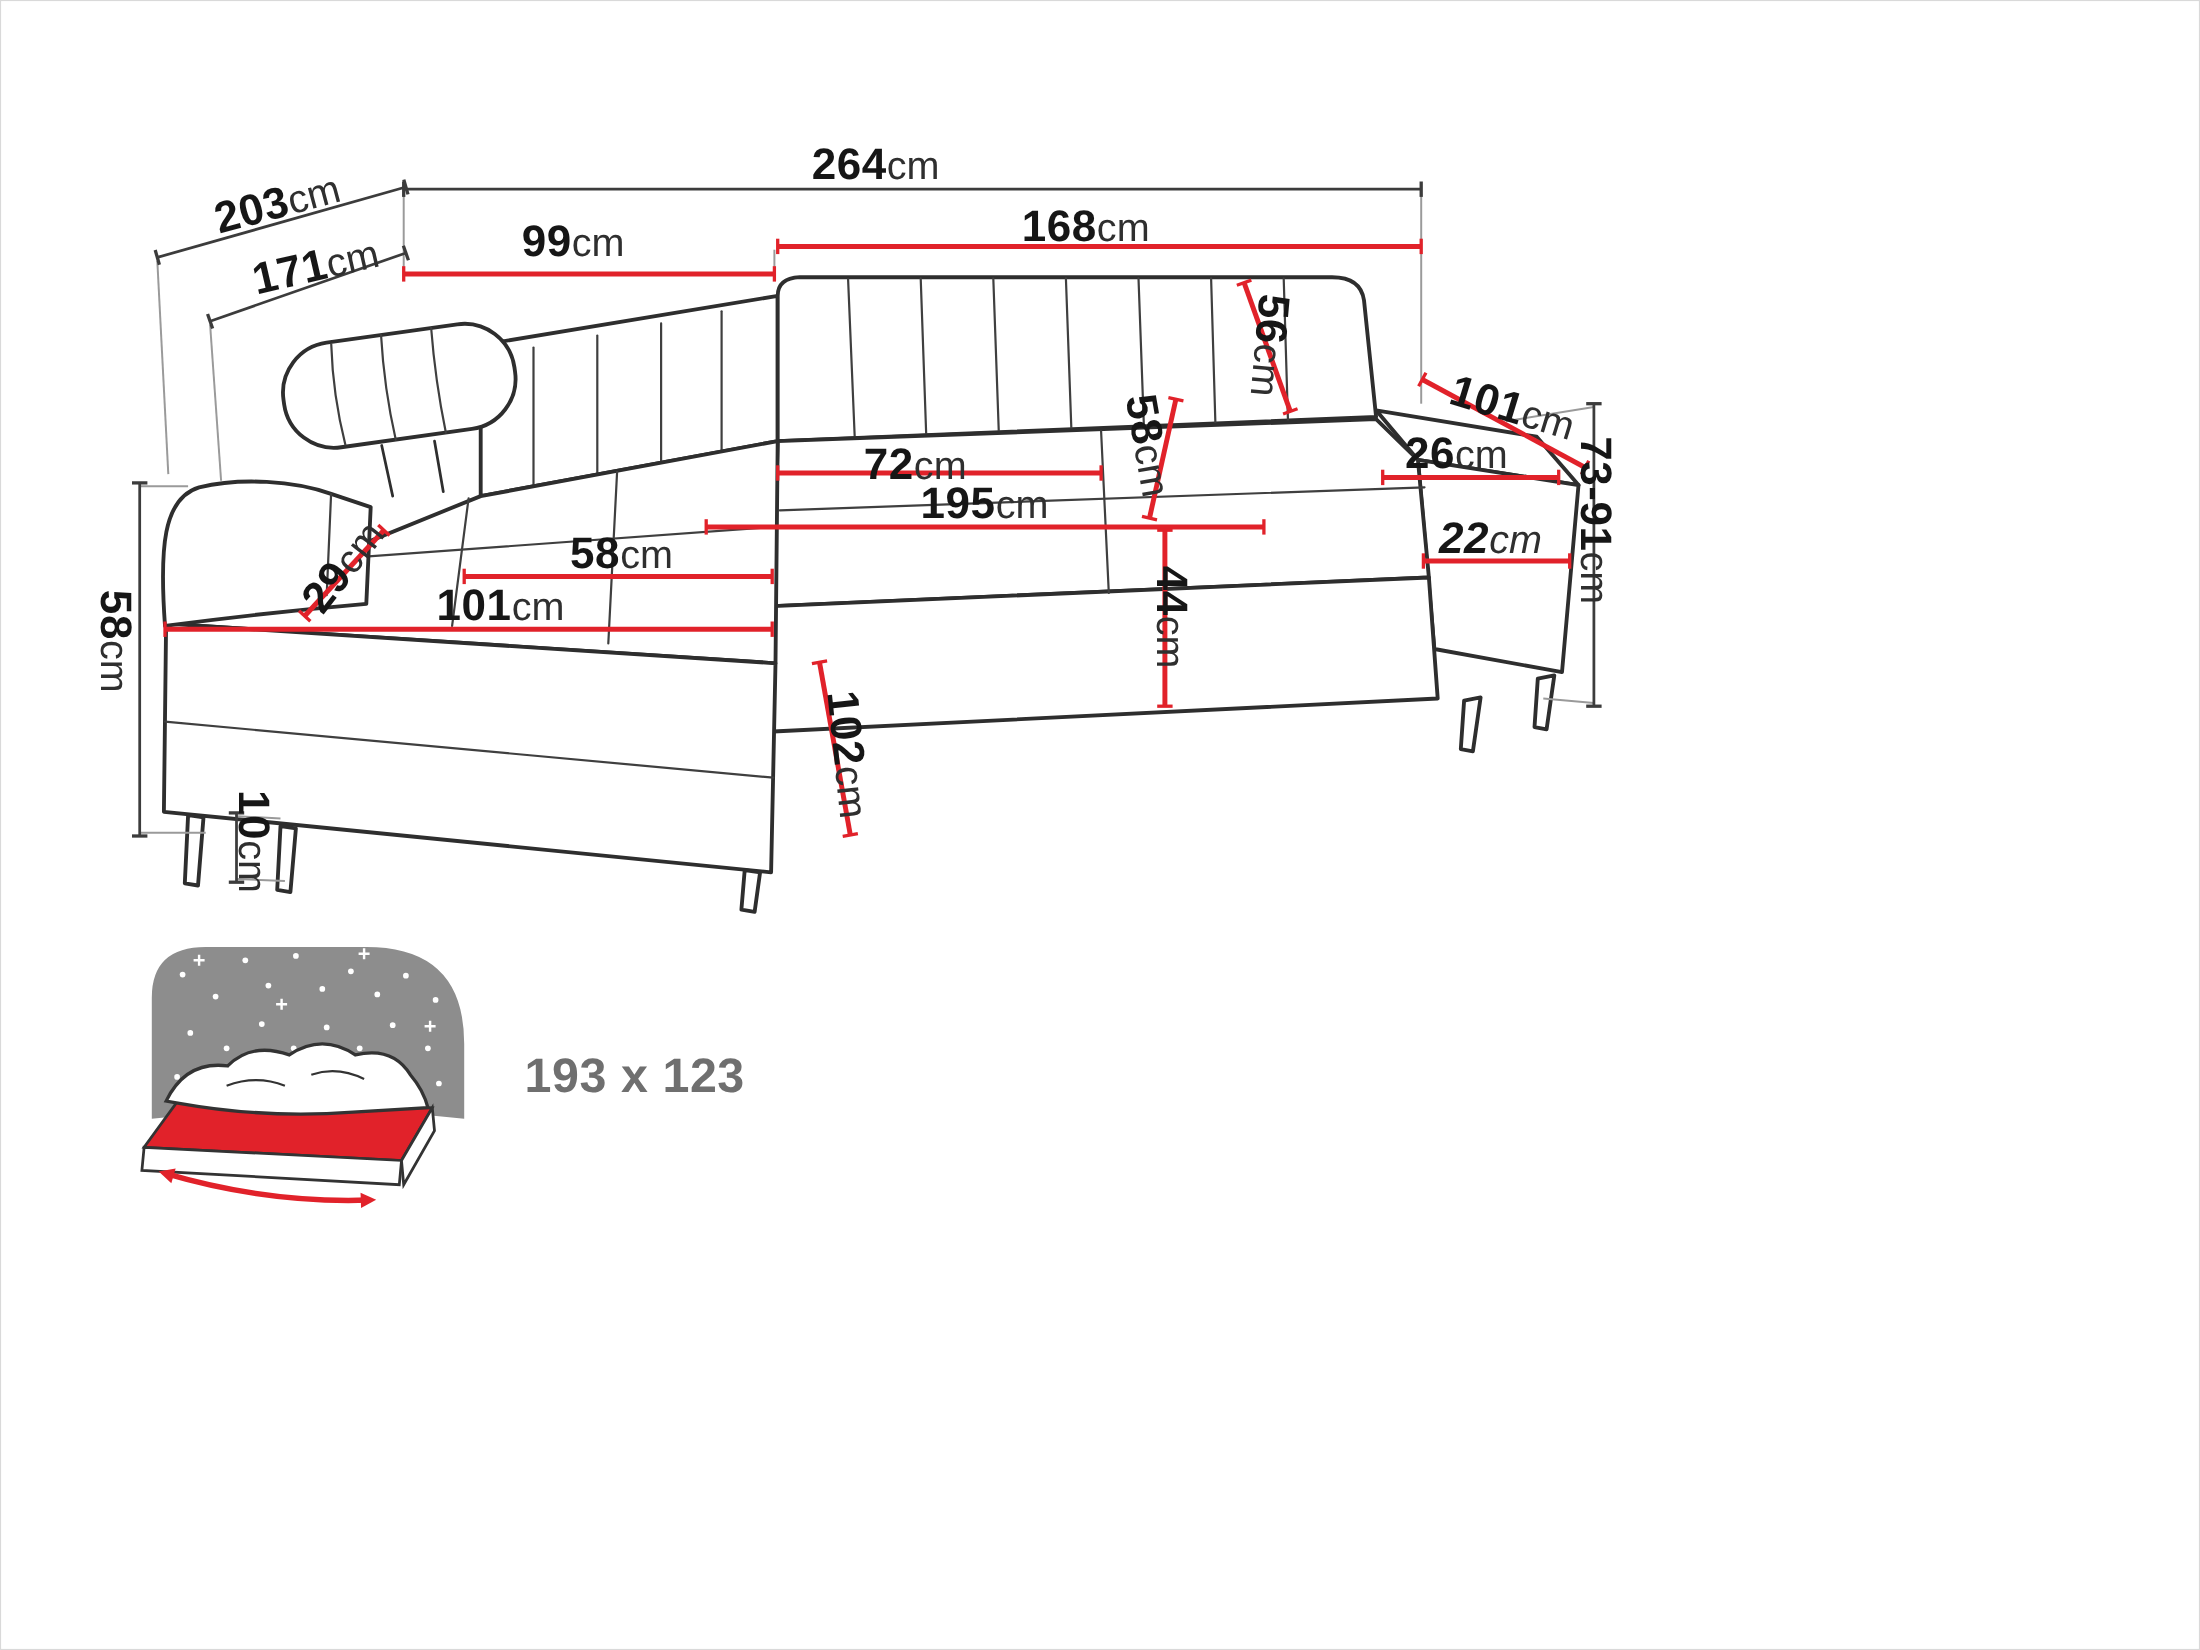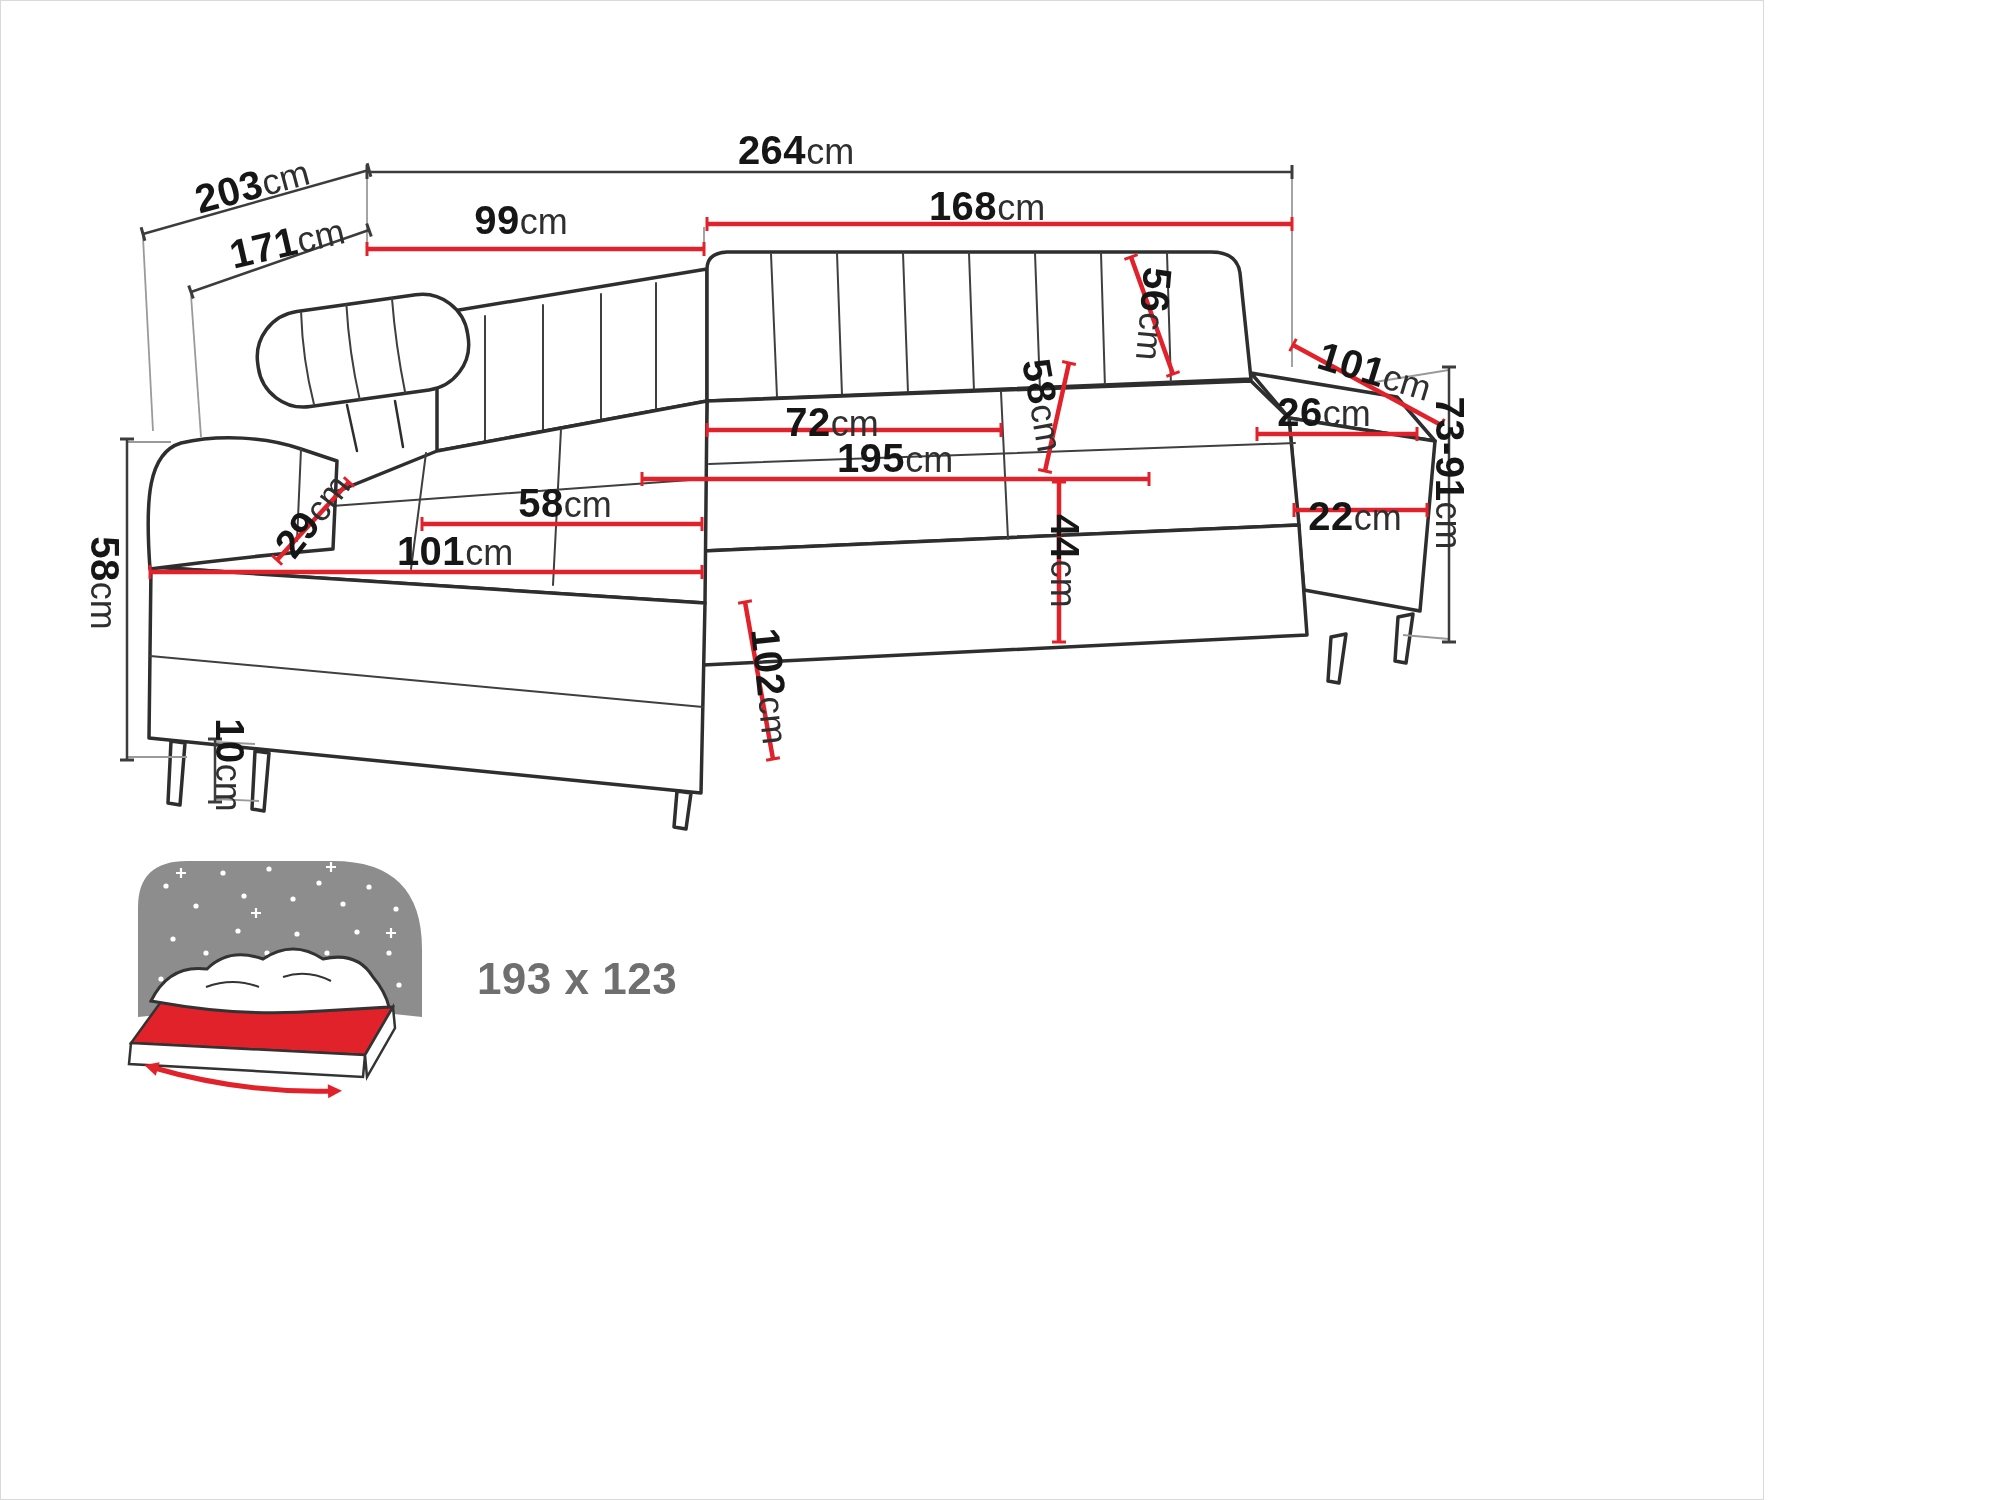--- a/index.html
+++ b/index.html
@@ -1,18 +1,18 @@
 <!DOCTYPE html>
 <html><head>
 <meta charset="utf-8">
 <style>
   * { margin:0; padding:0; box-sizing:border-box; }
   html,body { background:#ffffff; font-family:"Liberation Sans", sans-serif; }
   .canvas {
-    position:relative; width:1764px; height:1500px; background:#ffffff;
+    position:relative; width:2000px; height:1500px; background:#ffffff;
     border:1px solid #d9d9d9; overflow:hidden;
   }
   .canvas svg { position:absolute; left:0; top:0; }
   .dim-label {
     position:absolute; white-space:nowrap;
     transform:translate(-50%,-50%) rotate(var(--rot,0deg));
     color:#161616; font-weight:700; font-size:40px; letter-spacing:.5px;
     line-height:1;
   }
   .dim-label .unit { font-weight:500; font-size:36px; color:#2f2f2f; letter-spacing:0; }
@@ -217,21 +217,21 @@
   </div>
   <div class="dim-label" style="left:831px; top:421px;">
     <span class="num">72</span><span class="unit">cm</span>
   </div>
   <div class="dim-label" style="left:1043px; top:404px; --rot:80deg;">
     <span class="num">58</span><span class="unit">cm</span>
   </div>
   <div class="dim-label" style="left:894px; top:457px;">
     <span class="num">195</span><span class="unit">cm</span>
   </div>
-  <div class="dim-label" style="left:1354px; top:515px;">
+  <div class="dim-label" style="left:1354px; top:489px;font-style:italic;">
     <span class="num">22</span><span class="unit">cm</span>
   </div>
   <div class="dim-label" style="left:564px; top:502px;">
     <span class="num">58</span><span class="unit">cm</span>
   </div>
   <div class="dim-label" style="left:311px; top:514px; --rot:-52deg;">
     <span class="num">29</span><span class="unit">cm</span>
   </div>
   <div class="dim-label" style="left:454px; top:550px;">
     <span class="num">101</span><span class="unit">cm</span>

